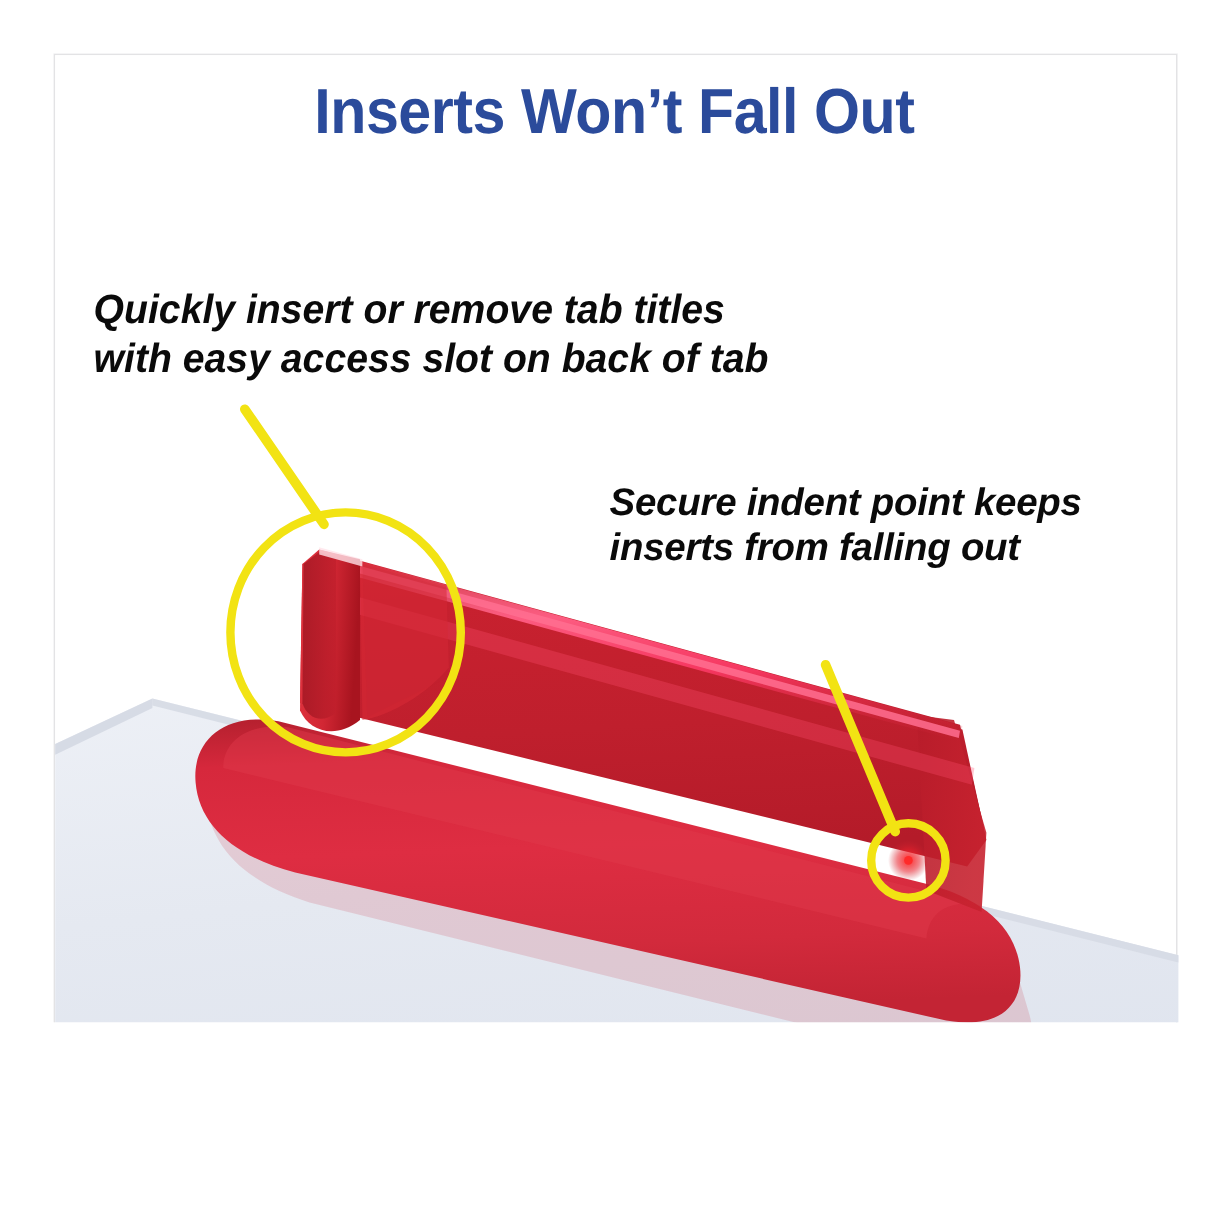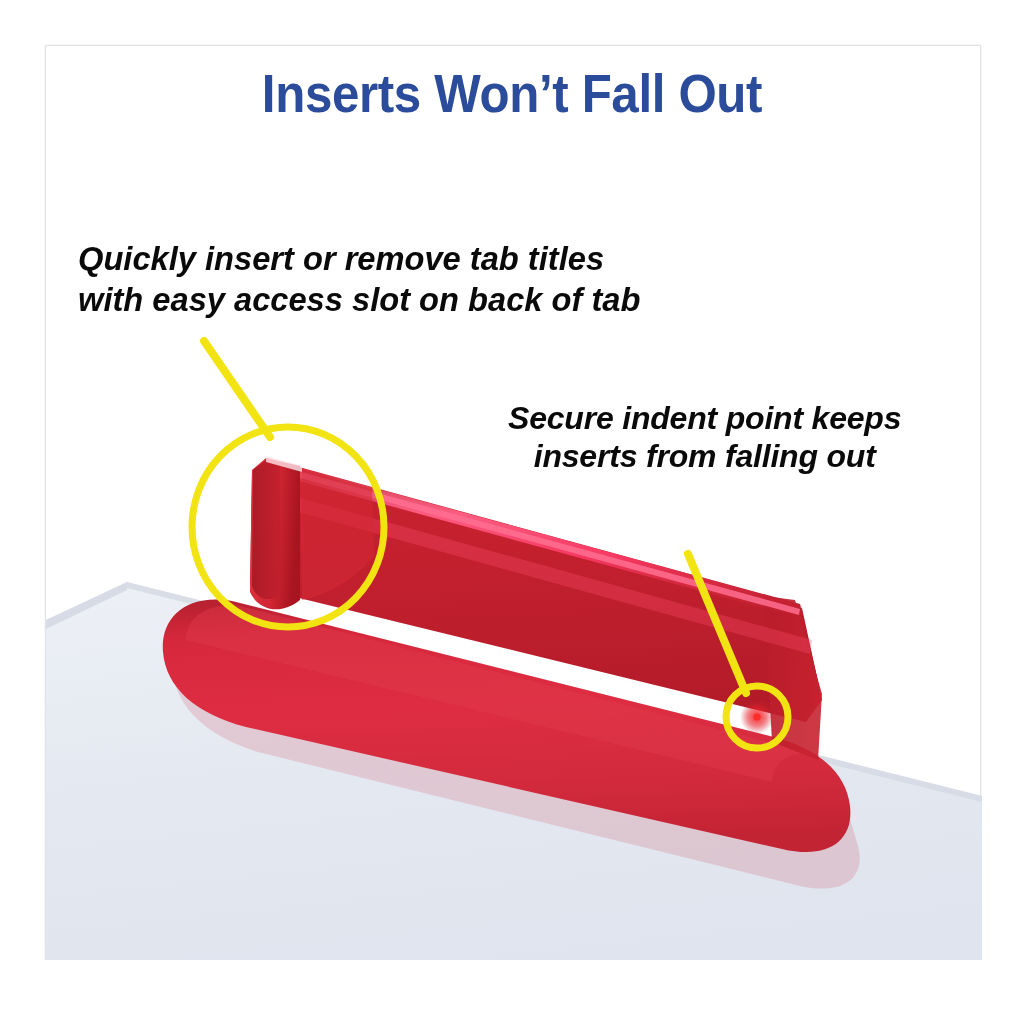--- a/index.html
+++ b/index.html
@@ -7,21 +7,21 @@
     margin: 0;
     padding: 0;
     background: #ffffff;
   }
   body {
     font-family: "Liberation Sans", sans-serif;
   }
   #stage {
     position: relative;
     width: 1024px;
-    height: 960px;
+    height: 852px;
     background: #ffffff;
     overflow: hidden;
     text-decoration: underline;
   }
   
   #photo-frame {
     position: absolute;
     left: 45px;
     top: 45px;
     width: 936px;
@@ -70,21 +70,21 @@
     letter-spacing: 0px;
     transform: scaleX(0.96);
     transform-origin: 0 0;
   }
   #callout-right {
     left: 508px;
     top: 399px;
     font-family: "Liberation Sans", sans-serif;
     font-size: 32px;
     letter-spacing: -0.2px;
-    text-align: center;
+    text-align: left;
   }
 </style>
 </head>
 <body>
 
 <div id="stage">
 
   <div id="photo-frame"></div>
 
   <svg id="art" viewBox="0 0 1024 1024" xmlns="http://www.w3.org/2000/svg">

